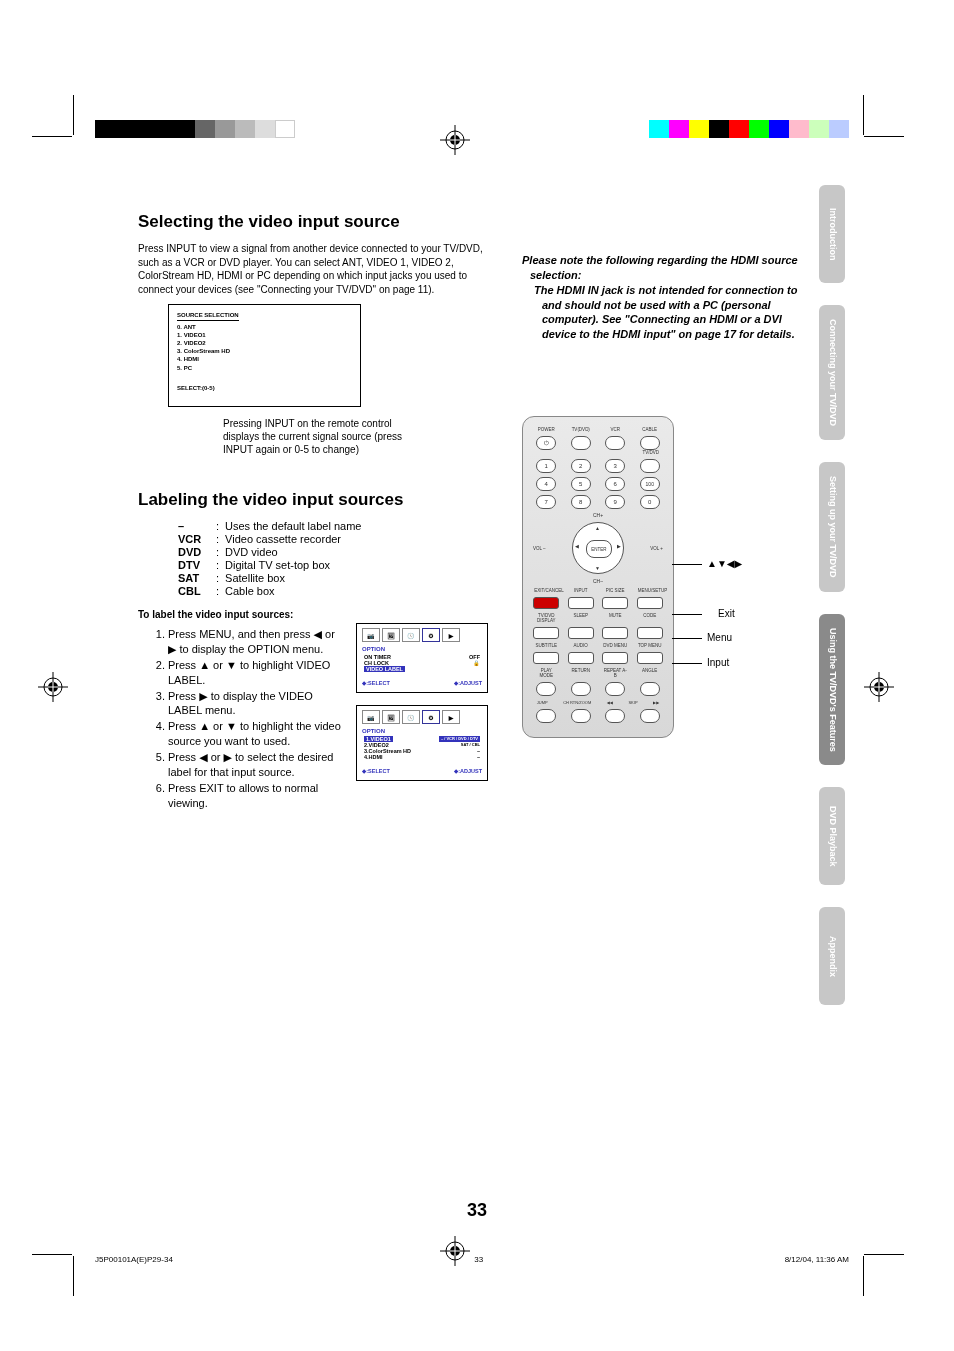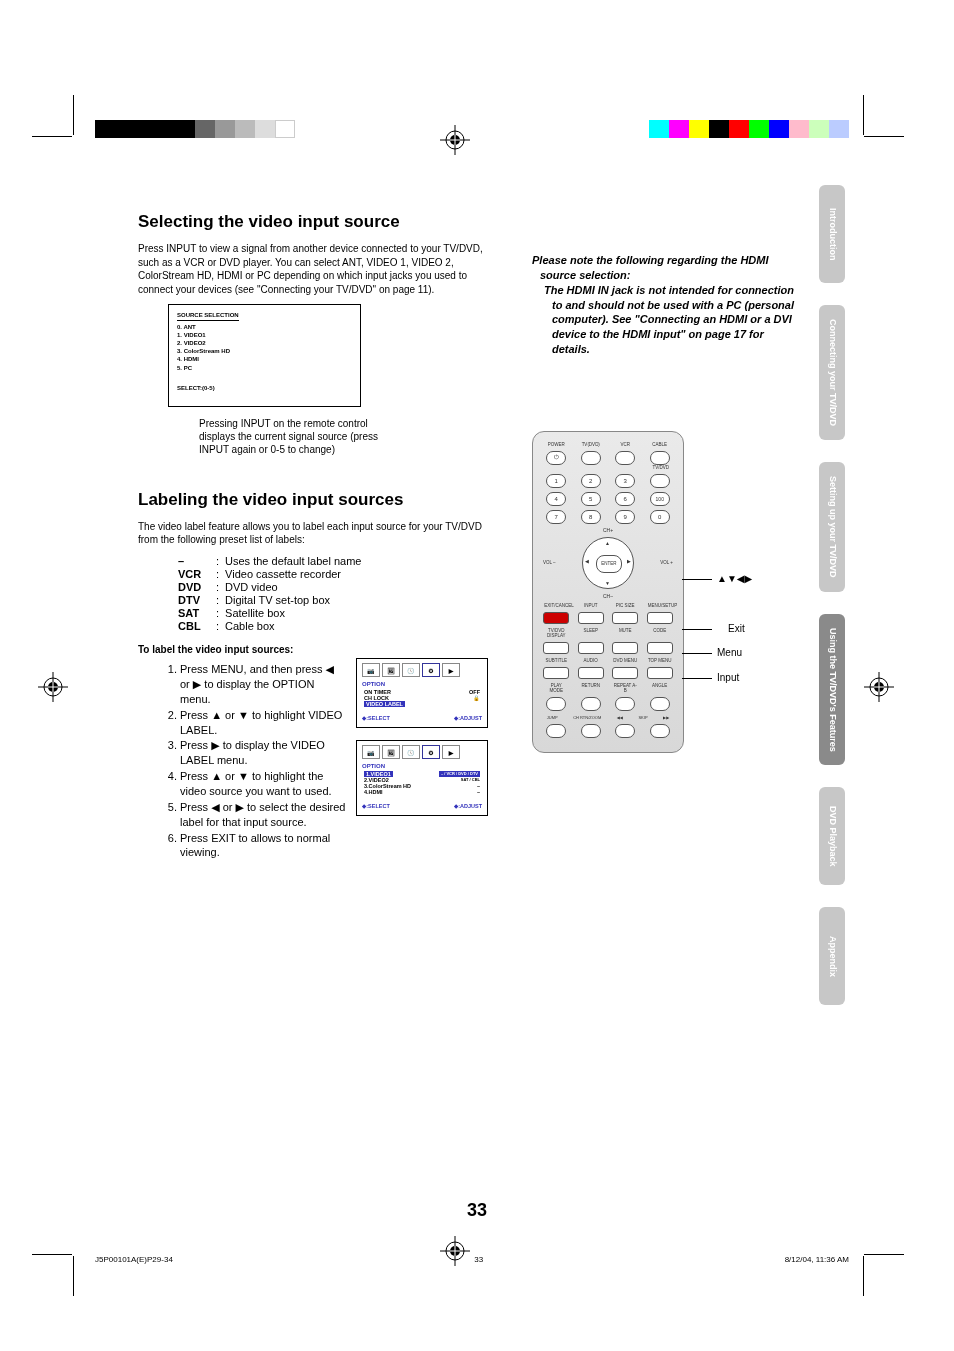--- a/index.html
+++ b/index.html
@@ -105,21 +105,21 @@
     margin: 0 0 10px 0;
   }
   .body-text {
     font-size: 10px;
     line-height: 1.35;
     margin: 0 0 8px 0;
     max-width: 350px;
   }
   .two-col {
     display: flex;
-    gap: 44px;
+    gap: 34px;
   }
   .col-left { width: 350px; }
   .col-right { width: 280px; }
   .osd-box {
     border: 1px solid #000;
     width: 175px;
     font-family: Arial, sans-serif;
     font-size: 6px;
     font-weight: bold;
     padding: 6px 8px 14px 8px;
@@ -128,21 +128,21 @@
   }
   .osd-box .osd-title {
     border-bottom: 1px solid #000;
     display:inline-block;
     padding-bottom:1px;
     margin-bottom:2px;
   }
   .caption {
     font-size: 10px;
     line-height: 1.3;
-    margin-left: 61px;
+    margin-left: 85px;
     width: 200px;
   }
   .em-note {
     font-size: 11px;
     font-style: italic;
     font-weight: bold;
     line-height: 1.35;
     margin-bottom: 14px;
     text-indent: -8px;
     padding-left: 8px;
@@ -156,21 +156,21 @@
   table.label-list td { padding: 0 6px 1px 0; vertical-align: top;}
   table.label-list td.k { font-weight: bold; width:32px;}
   .bold { font-weight: bold; }
   ol.steps {
     font-size: 11px;
     line-height: 1.35;
     padding-left: 30px;
     margin: 4px 0;
     width: 210px;
   }
-  ol.steps li { margin-bottom: 1px; margin-left: 12px; }
+  ol.steps li { margin-bottom: 1px; }
   .option-box {
     border: 1px solid #000;
     width: 120px;
     font-size: 6px;
     font-weight:bold;
     margin-bottom: 12px;
     position:relative;
     padding:4px 5px 6px 5px;
   }
   .option-tabs {
@@ -339,21 +339,20 @@
           <div>4. HDMI</div>
           <div>5. PC</div>
           <div style="height:12px"></div>
           <div>SELECT:(0-5)</div>
         </div>
         <p class="caption">Pressing INPUT on the remote control displays the current signal source (press INPUT again or 0-5 to change)</p>
 
         <div style="height:24px"></div>
 
         <h2 class="section">Labeling the video input sources</h2>
-        <p class="body-text">The video label feature allows you to label each input source for your TV/DVD from the following preset list of labels:</p>
 
         <table class="label-list">
           <tbody>
               <tr>
                 <td class="k">–</td>
                 <td>:</td>
                 <td>Uses the default label name</td>
               </tr>
           <tr>
                 <td class="k">VCR</td>

